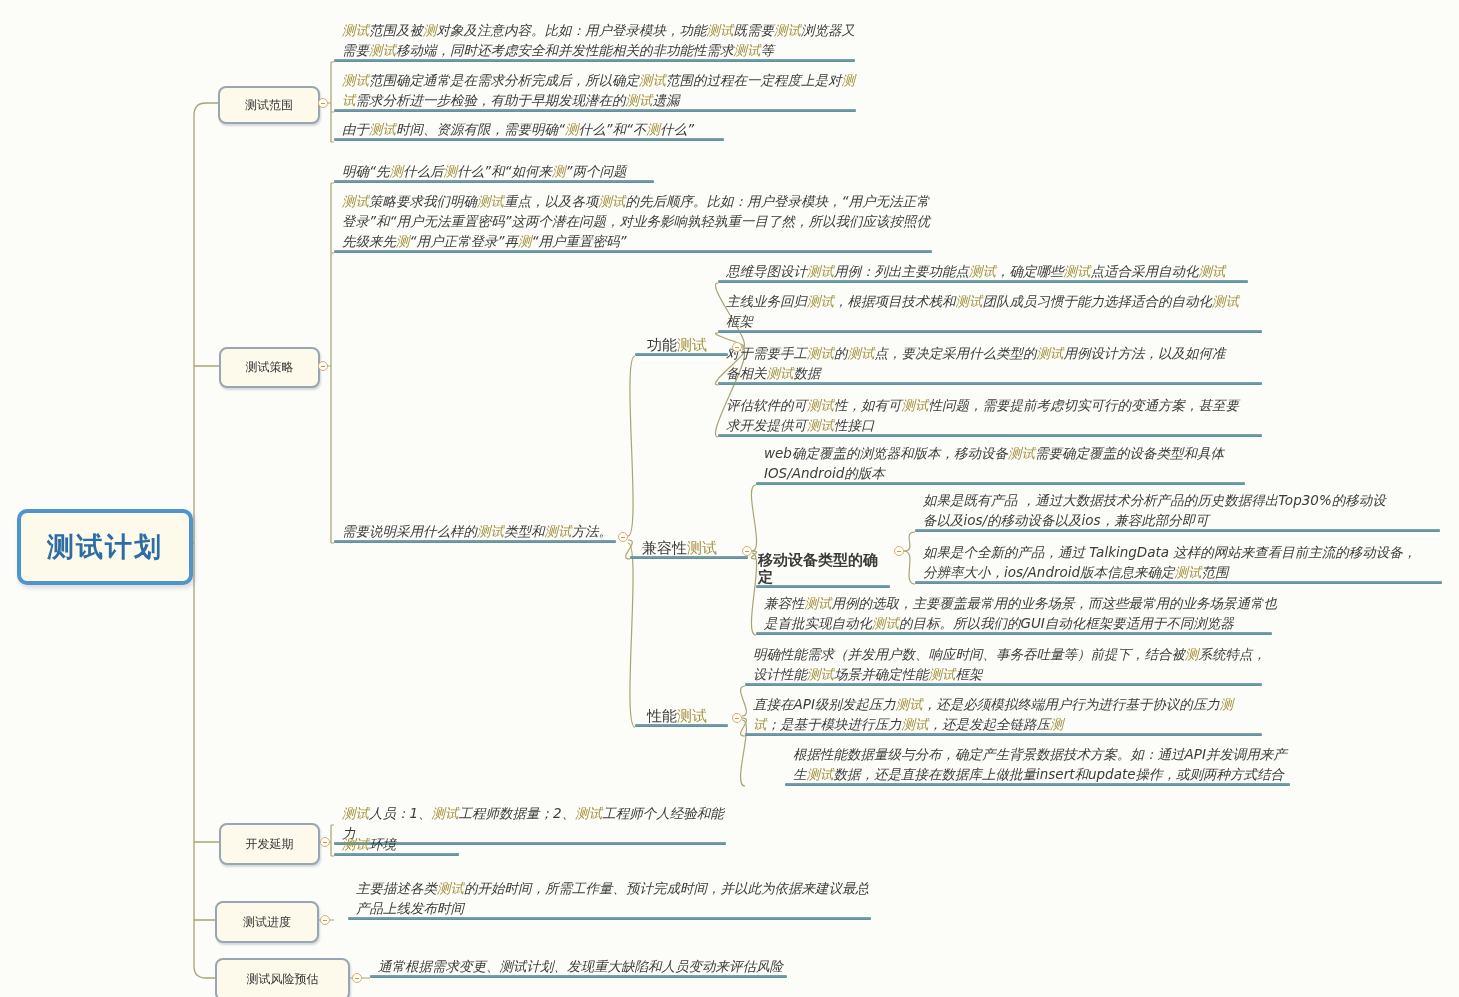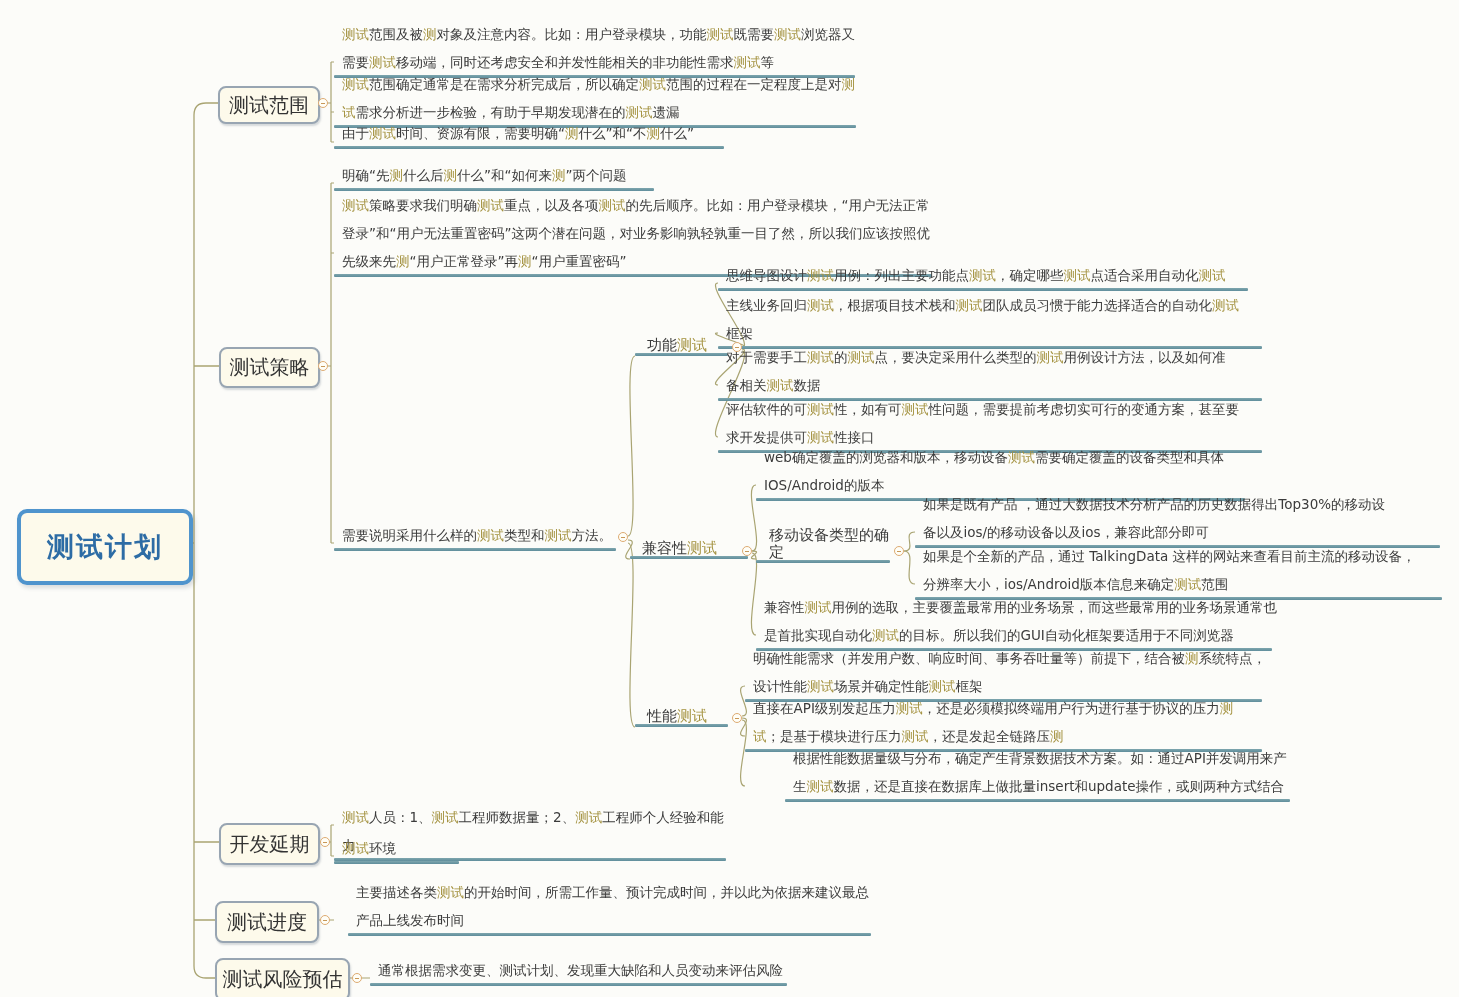--- a/index.html
+++ b/index.html
@@ -32,29 +32,30 @@
     font-size:27px;font-weight:bold;color:var(--root_text);
     letter-spacing:2px;
   }
   
   .topic-box{
     display:flex;align-items:center;justify-content:center;
     background:var(--box_fill);
     border:2px solid var(--box_border);
     border-radius:8px;
     box-shadow:1px 2px 2px rgba(110,125,140,.28);
-    font-size:20px;color:#333;
+    font-size:12px;color:#333;
   }
   
   .leaf{
-    font-size:13.5px;line-height:28px;
+    font-size:13.5px;line-height:20px;
     padding:0 0 2px 8px;
     box-sizing:border-box;
     text-align:left;
     word-break:break-word;
+    font-style:italic;
   }
   .leaf::after{
     content:'';position:absolute;left:0;bottom:0;height:3px;
     width:var(--ul,100%);
     background:linear-gradient(to bottom,var(--node_underline),var(--node_underline_dark));
     border-radius:1px;
   }
   
   .sub-label{
     font-size:15px;line-height:17px;
@@ -128,21 +129,21 @@
 <div class="node leaf" style="left:334px;top:521px;width:282px;--ul:282px;">需要说明采用什么样的<span class="hl">测</span><span class="hl">试</span>类型和<span class="hl">测</span><span class="hl">试</span>方法。</div>
 
 <div class="node sub-label" style="left:635px;top:337px;width:93px;">功能<span class="hl">测</span><span class="hl">试</span></div>
 <div class="node leaf" style="left:718px;top:261px;width:530px;--ul:530px;">思维导图设计<span class="hl">测</span><span class="hl">试</span>用例：列出主要功能点<span class="hl">测</span><span class="hl">试</span>，确定哪些<span class="hl">测</span><span class="hl">试</span>点适合采用自动化<span class="hl">测</span><span class="hl">试</span></div>
 <div class="node leaf" style="left:718px;top:291px;width:526px;--ul:544px;">主线业务回归<span class="hl">测</span><span class="hl">试</span>，根据项目技术栈和<span class="hl">测</span><span class="hl">试</span>团队成员习惯于能力选择适合的自动化<span class="hl">测</span><span class="hl">试</span>框架</div>
 <div class="node leaf" style="left:718px;top:343px;width:513px;--ul:544px;">对于需要手工<span class="hl">测</span><span class="hl">试</span>的<span class="hl">测</span><span class="hl">试</span>点，要决定采用什么类型的<span class="hl">测</span><span class="hl">试</span>用例设计方法，以及如何准备相关<span class="hl">测</span><span class="hl">试</span>数据</div>
 <div class="node leaf" style="left:718px;top:395px;width:526px;--ul:544px;">评估软件的可<span class="hl">测</span><span class="hl">试</span>性，如有可<span class="hl">测</span><span class="hl">试</span>性问题，需要提前考虑切实可行的变通方案，甚至要求开发提供可<span class="hl">测</span><span class="hl">试</span>性接口</div>
 
 <div class="node sub-label" style="left:630px;top:540px;width:118px;">兼容性<span class="hl">测</span><span class="hl">试</span></div>
 <div class="node leaf" style="left:756px;top:443px;width:468px;--ul:489px;">web确定覆盖的浏览器和版本，移动设备<span class="hl">测</span><span class="hl">试</span>需要确定覆盖的设备类型和具体IOS/Android的版本</div>
-<div class="node sub-label" style="left:756px;top:527px;width:134px;padding-left:13px;">移动设备类型的确定</div>
+<div class="node sub-label" style="left:756px;top:552px;width:134px;padding-left:2px;font-weight:bold;">移动设备类型的确定</div>
 <div class="node leaf" style="left:915px;top:490px;width:473px;--ul:525px;">如果是既有产品 ，通过大数据技术分析产品的历史数据得出Top30%的移动设备以及ios/的移动设备以及ios，兼容此部分即可</div>
 <div class="node leaf" style="left:915px;top:542px;width:503px;--ul:527px;">如果是个全新的产品，通过 TalkingData 这样的网站来查看目前主流的移动设备，分辨率大小，ios/Android版本信息来确定<span class="hl">测</span><span class="hl">试</span>范围</div>
 <div class="node leaf" style="left:756px;top:593px;width:524px;--ul:516px;">兼容性<span class="hl">测</span><span class="hl">试</span>用例的选取，主要覆盖最常用的业务场景，而这些最常用的业务场景通常也是首批实现自动化<span class="hl">测</span><span class="hl">试</span>的目标。所以我们的GUI自动化框架要适用于不同浏览器</div>
 
 <div class="node sub-label" style="left:635px;top:708px;width:93px;">性能<span class="hl">测</span><span class="hl">试</span></div>
 <div class="node leaf" style="left:745px;top:644px;width:522px;--ul:517px;">明确性能需求（并发用户数、响应时间、事务吞吐量等）前提下，结合被<span class="hl">测</span>系统特点，设计性能<span class="hl">测</span><span class="hl">试</span>场景并确定性能<span class="hl">测</span><span class="hl">试</span>框架</div>
 <div class="node leaf" style="left:745px;top:694px;width:508px;--ul:517px;">直接在API级别发起压力<span class="hl">测</span><span class="hl">试</span>，还是必须模拟终端用户行为进行基于协议的压力<span class="hl">测</span><span class="hl">试</span>；是基于模块进行压力<span class="hl">测</span><span class="hl">试</span>，还是发起全链路压<span class="hl">测</span></div>
 <div class="node leaf" style="left:745px;top:744px;width:513px;margin-left:40px;--ul:505px;">根据性能数据量级与分布，确定产生背景数据技术方案。如：通过API并发调用来产生<span class="hl">测</span><span class="hl">试</span>数据，还是直接在数据库上做批量insert和update操作，或则两种方式结合</div>
 
 <div class="node leaf" style="left:334px;top:803px;width:392px;--ul:392px;"><span class="hl">测</span><span class="hl">试</span>人员：1、<span class="hl">测</span><span class="hl">试</span>工程师数据量；2、<span class="hl">测</span><span class="hl">试</span>工程师个人经验和能力</div>

